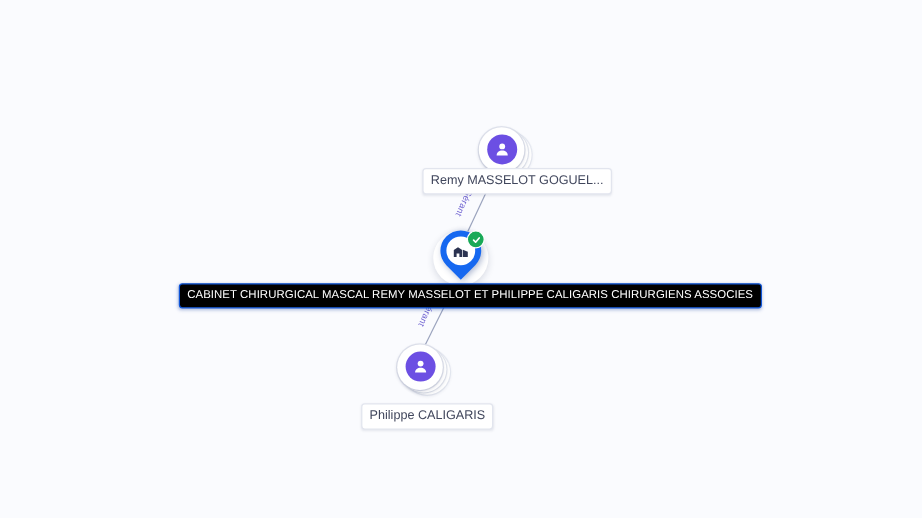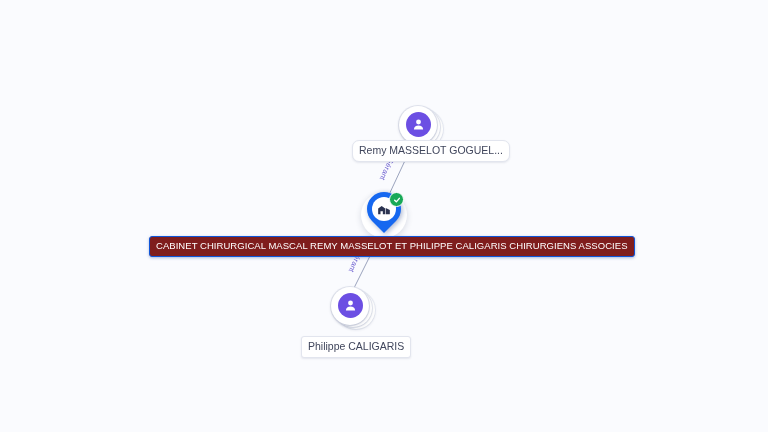--- a/index.html
+++ b/index.html
@@ -129,21 +129,21 @@
     border-radius: 3px;
     color: #40465c;
     font-size: 10.5px;
     line-height: 13px;
     padding: 3px 6px 4px 6px;
     white-space: nowrap;
     box-shadow: 0 1px 2px rgba(40,50,90,0.10);
   }
   .company-label {
     position: absolute;
-    background: #7f1d1d;
+    background: #000000;
     border: 1px solid #0f55d8;
     border-radius: 3px;
     color: #ffffff;
     font-size: 9.5px;
     line-height: 12px;
     letter-spacing: 0.05px;
     padding: 3px 6px 4px 6px;
     white-space: nowrap;
     box-shadow: 0 1px 3px rgba(20,60,160,0.35);
   }
@@ -174,21 +174,21 @@
     <div class="person-halo halo-c"></div>
     <div class="person-halo halo-b"></div>
     <div class="person-halo"></div>
     <div class="person-disc">
       <svg width="15" height="15" viewBox="0 0 24 24" fill="#ffffff">
         <circle cx="12" cy="8" r="3.9"></circle>
         <path d="M4.6 20c0-4.1 3.3-6.4 7.4-6.4s7.4 2.3 7.4 6.4z"></path>
       </svg>
     </div>
   </div>
-  <div class="node-label" style="left:352px; top:140px;border-radius:7px;">Remy MASSELOT GOGUEL...</div>
+  <div class="node-label" style="left:352px; top:140px;">Remy MASSELOT GOGUEL...</div>
 
   <div class="company-node" style="left:361px; top:190px;">
     <div class="pin-glow"></div>
     <div class="pin-shape"></div>
     <div class="pin-inner">
       <svg width="14" height="14" viewBox="0 0 24 24" fill="#2b3350">
         <path d="M2 21V11l6-4.2L14 11v10h-4v-5H6v5z"></path>
         <path d="M15 21V10.4l7 3.1V21z"></path>
       </svg>
     </div>

